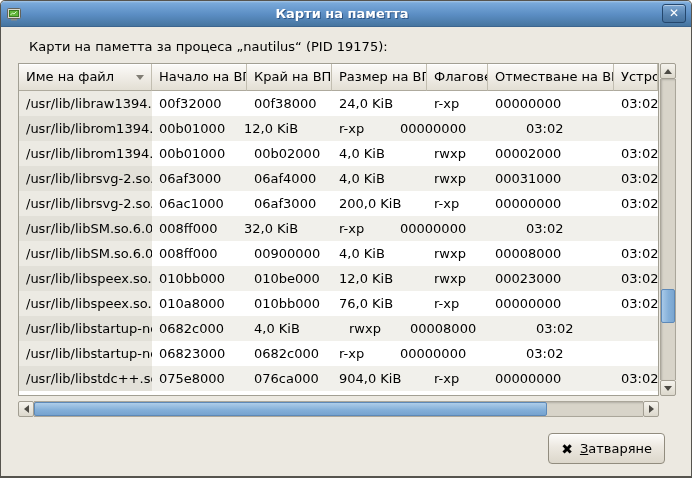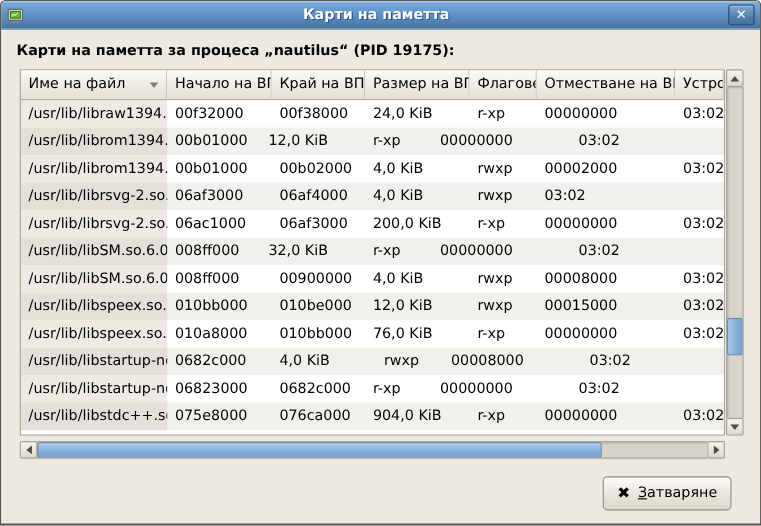--- a/index.html
+++ b/index.html
@@ -31,21 +31,21 @@
   .tb-close{
     flex:0 0 auto;width:24px;height:19px;border-radius:3px;
     background:linear-gradient(to bottom,#7fa9d4,#5581ae 60%,#47729d);
     border:1px solid #24476d;
     box-shadow:inset 0 1px 0 rgba(255,255,255,.45);
     color:#fff;font-weight:bold;font-size:12px;line-height:17px;text-align:center;
     cursor:default;
   }
 
   
-  .desc{margin:12px 0 0 14px;white-space:nowrap;font-weight:bold;}
+  .desc{margin:12px 0 0 28px;white-space:nowrap;}
 
   
   .scrolledwindow{
     position:absolute;left:17px;top:62px;width:658px;height:354px;
     display:grid;grid-template-columns:641px 17px;grid-template-rows:333px 21px;
   }
   .viewport{
     grid-column:1;grid-row:1;
     width:641px;height:333px;border:1px solid #a29f93;background:#fff;overflow:hidden;
   }
@@ -192,20 +192,21 @@
             <div class="cell c4">rwxp</div>
             <div class="cell c5">00002000</div>
             <div class="cell c6">03:02</div>
           </div>
           <div class="trow odd">
             <div class="cell c0 sortedcol">/usr/lib/librsvg-2.so.2</div>
             <div class="cell c1">06af3000</div>
             <div class="cell c2">06af4000</div>
             <div class="cell c3">4,0 KiB</div>
             <div class="cell c4">rwxp</div>
+            <div class="cell c5">00031000</div>
             <div class="cell c6">03:02</div>
           </div>
           <div class="trow even">
             <div class="cell c0 sortedcol">/usr/lib/librsvg-2.so.2</div>
             <div class="cell c1">06ac1000</div>
             <div class="cell c2">06af3000</div>
             <div class="cell c3">200,0 KiB</div>
             <div class="cell c4">r-xp</div>
             <div class="cell c5">00000000</div>
             <div class="cell c6">03:02</div>
@@ -226,21 +227,21 @@
             <div class="cell c4">rwxp</div>
             <div class="cell c5">00008000</div>
             <div class="cell c6">03:02</div>
           </div>
           <div class="trow odd">
             <div class="cell c0 sortedcol">/usr/lib/libspeex.so.1</div>
             <div class="cell c1">010bb000</div>
             <div class="cell c2">010be000</div>
             <div class="cell c3">12,0 KiB</div>
             <div class="cell c4">rwxp</div>
-            <div class="cell c5">00015000</div>
+            <div class="cell c5">00023000</div>
             <div class="cell c6">03:02</div>
           </div>
           <div class="trow even">
             <div class="cell c0 sortedcol">/usr/lib/libspeex.so.1</div>
             <div class="cell c1">010a8000</div>
             <div class="cell c2">010bb000</div>
             <div class="cell c3">76,0 KiB</div>
             <div class="cell c4">r-xp</div>
             <div class="cell c5">00000000</div>
             <div class="cell c6">03:02</div>

